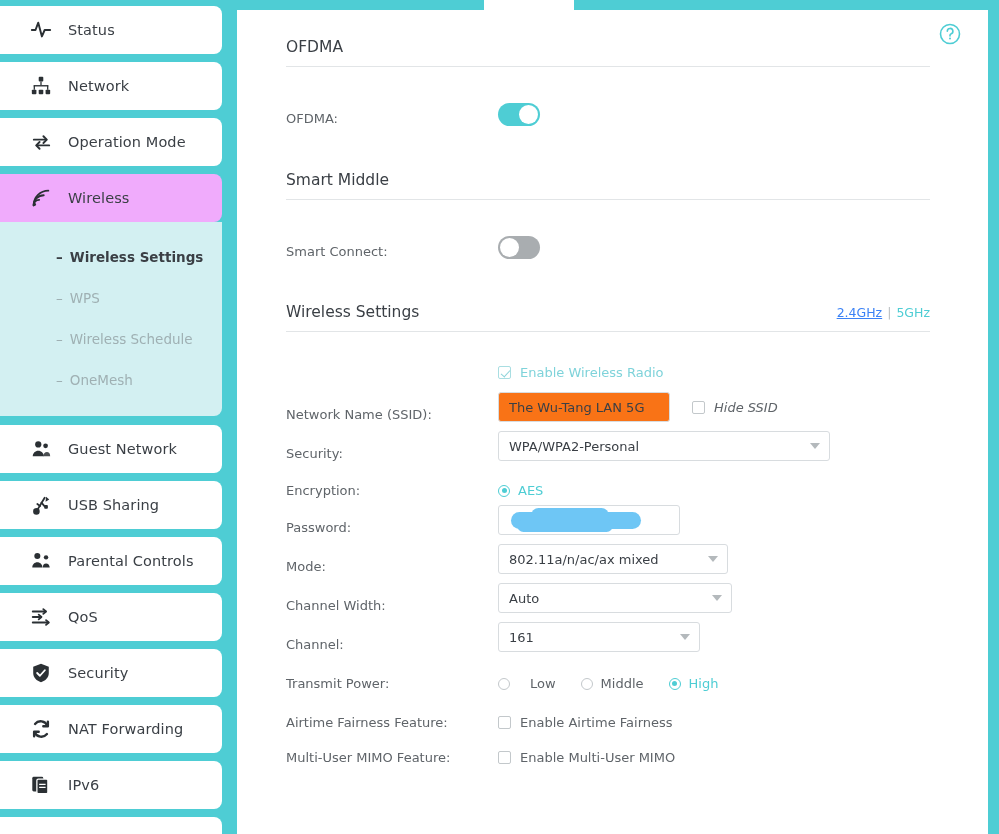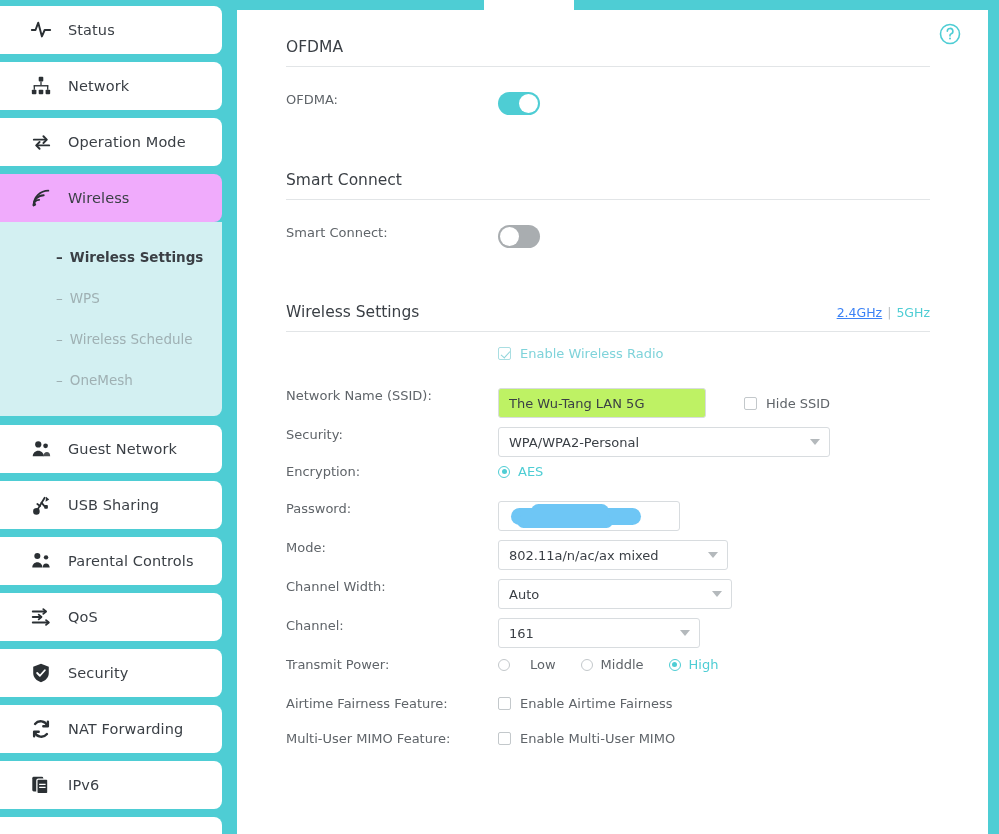--- a/index.html
+++ b/index.html
@@ -132,21 +132,21 @@
   }
   .band-tabs { font-size: 12.5px; color: #6d7377; white-space: nowrap; }
   .band-tab { cursor: pointer; }
   .band-tab.inactive { color: #3b82f6; text-decoration: underline; }
   .band-sep { color: #b9bec1; margin: 0 5px; }
   .band-tab.active { color: #4ecdd4; }
 
   
   .row {
     display: flex;
-    align-items: flex-start;
+    align-items: flex-end;
     min-height: 34px;
   }
   .row-label {
     width: 212px;
     flex: 0 0 212px;
     font-size: 13px;
     color: #5f6469;
   }
   .row-field { display: flex; align-items: center; }
 
@@ -163,25 +163,25 @@
     position: absolute;
     top: 2px; left: 2px;
     width: 19px; height: 19px;
     border-radius: 50%;
     background: #ffffff;
   }
   .toggle.on .knob { left: 21px; }
 
   
   .text-input {
-    width: 208px;
+    width: 172px;
     height: 30px;
     border: 1px solid #d8dcdf;
     border-radius: 3px;
-    background: #bef264;
+    background: #f97316;
     font-size: 13px;
     color: #3a3f45;
     padding: 0 10px;
     font-family: inherit;
     outline: none;
   }
   .pw-input {
     width: 182px; height: 30px;
     border: 1px solid #d8dcdf;
     border-radius: 3px;
@@ -493,21 +493,21 @@
       <div class="row" style="margin-top:25px;">
         <span class="row-label">OFDMA:</span>
         <span class="row-field">
           <span class="toggle on">
               <span class="knob"></span>
             </span>
         </span>
       </div>
 
       <div class="section-head" style="margin-top:45px;">
-        <span class="section-title">Smart Connect</span>
+        <span class="section-title">Smart Middle</span>
       </div>
       <div class="row" style="margin-top:25px;">
         <span class="row-label">Smart Connect:</span>
         <span class="row-field">
           <span class="toggle">
               <span class="knob"></span>
             </span>
         </span>
       </div>
 
@@ -523,21 +523,21 @@
         <span class="cb-wrap">
           <span class="cb checked"></span>
           <span class="cb-label teal">Enable Wireless Radio</span>
         </span>
       </div>
 
       <div class="row" style="margin-top:8px;">
         <span class="row-label">Network Name (SSID):</span>
         <span class="row-field">
           <input class="text-input" value="The Wu-Tang LAN 5G" style="">
-          <span class="cb-wrap" style="margin-left:38px;">
+          <span class="cb-wrap" style="margin-left:22px;font-style:italic;">
             <span class="cb"></span>
             <span class="cb-label">Hide SSID</span>
           </span>
         </span>
       </div>
 
       <div class="row" style="margin-top:5px;">
         <span class="row-label">Security:</span>
         <span class="row-field">
           <span class="select sel-security">

